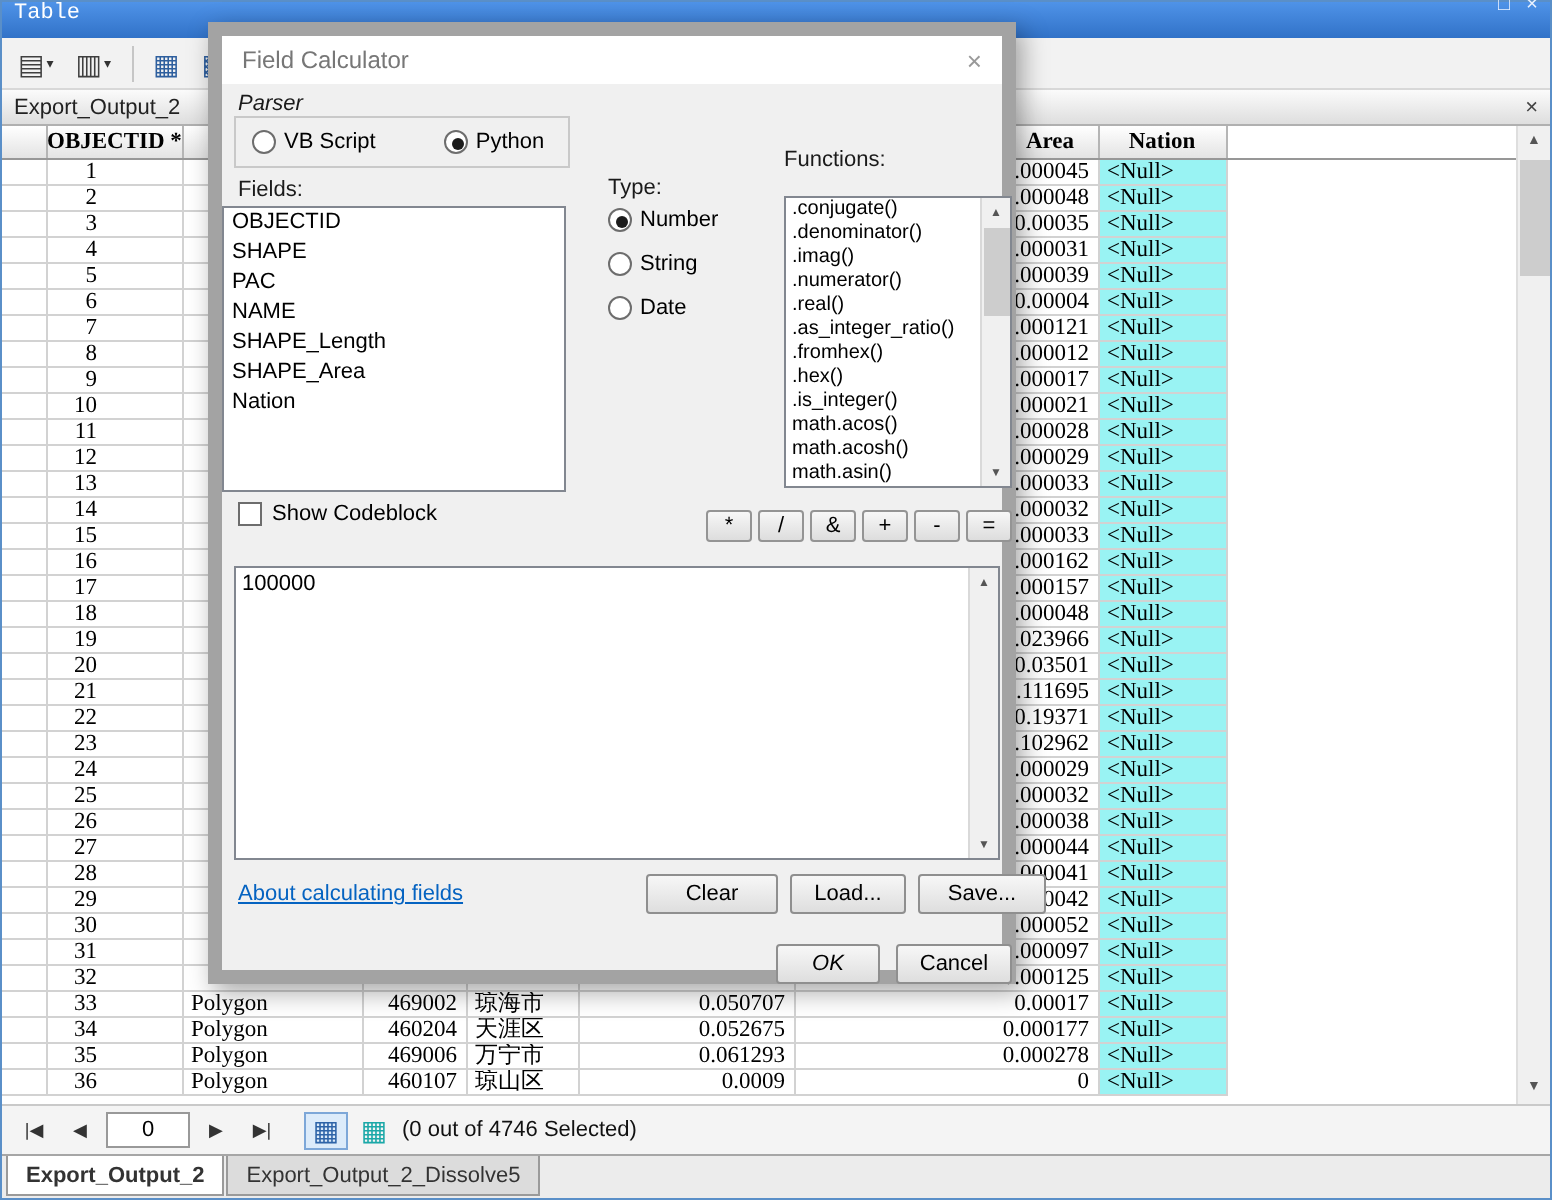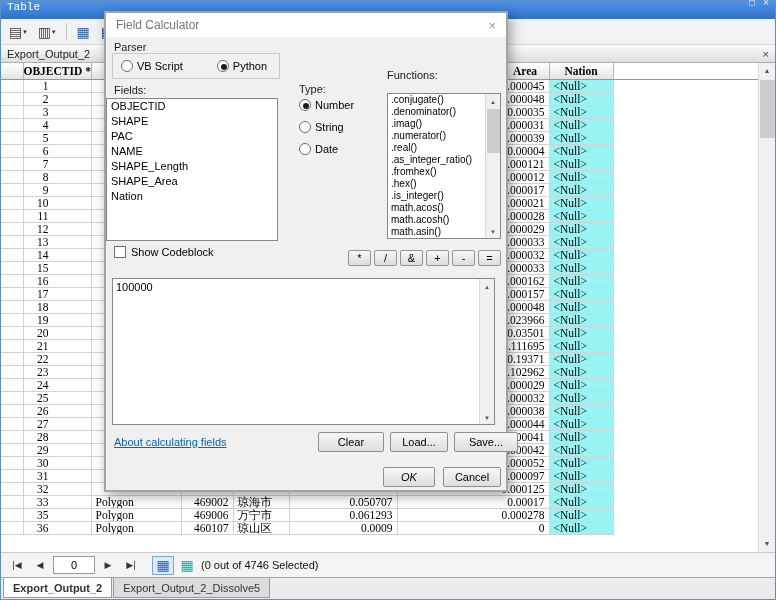--- a/index.html
+++ b/index.html
@@ -68,21 +68,21 @@
 
   
   .bottomtabs { position:absolute; left:0; right:0; bottom:0; height:22px; background:#ececec;
     border-top:1px solid #a6a6a6; display:flex; align-items:flex-start; padding-left:2px; }
   .btab { height:20px; padding:0 9px; font-size:11px; display:flex; align-items:center;
     border:1px solid #9a9a9a; border-top:none; background:#dcdcdc; color:#333; margin-right:1px; }
   .btab.active { background:#fff; font-weight:bold; }
 
   
   .dialog { position:absolute; left:103px; top:10px; width:404px; height:481px; background:#f0f0f0;
-    border:2px solid #a3a3a3; box-shadow:3px 4px 12px rgba(0,0,0,.35); }
+    border:7px solid #a3a3a3; box-shadow:3px 4px 12px rgba(0,0,0,.35); }
   .dlg-title { height:24px; background:#fff; display:flex; align-items:center; padding:0 10px;
     font-size:12px; color:#777; }
   .dlg-close { margin-left:auto; color:#999; font-size:13px; }
   .dlg-body { position:absolute; top:24px; left:0; right:0; bottom:0; }
   .lbl { position:absolute; font-size:11px; color:#1a1a1a; }
 
   .parser-box { position:absolute; left:6px; top:16px; width:168px; height:26px; border:1px solid #c9c9c9;
     display:flex; align-items:center; padding-left:8px; gap:34px; }
   .radio-item { display:flex; align-items:center; gap:4px; font-size:11px; }
   .radio { width:12px; height:12px; border:1px solid #6d6d6d; border-radius:50%; background:#fff; position:relative; flex:0 0 auto; }
@@ -546,20 +546,31 @@
             <td class="col-shape">Polygon</td>
             <td class="col-pac">469002</td>
             <td class="col-name">琼海市</td>
             <td class="col-length">0.050707</td>
             <td class="col-area">0.00017</td>
             <td class="col-nation">&lt;Null&gt;</td>
             <td class="col-filler"></td>
           </tr>
           <tr>
             <td class="col-sel"></td>
+            <td class="col-id">34</td>
+            <td class="col-shape">Polygon</td>
+            <td class="col-pac">460204</td>
+            <td class="col-name">天涯区</td>
+            <td class="col-length">0.052675</td>
+            <td class="col-area">0.000177</td>
+            <td class="col-nation">&lt;Null&gt;</td>
+            <td class="col-filler"></td>
+          </tr>
+          <tr>
+            <td class="col-sel"></td>
             <td class="col-id">35</td>
             <td class="col-shape">Polygon</td>
             <td class="col-pac">469006</td>
             <td class="col-name">万宁市</td>
             <td class="col-length">0.061293</td>
             <td class="col-area">0.000278</td>
             <td class="col-nation">&lt;Null&gt;</td>
             <td class="col-filler"></td>
           </tr>
           <tr>
@@ -600,21 +611,21 @@
       <span class="btab">Export_Output_2_Dissolve5</span>
     </div>
 
   <div class="dialog">
     <div class="dlg-title">
       <span>Field Calculator</span>
       <span class="dlg-close">×</span>
     </div>
     <div class="dlg-body">
 
-      <span class="lbl" style="left:8px;top:4px;">Parser</span>
+      <span class="lbl" style="left:8px;top:4px;font-style:italic;">Parser</span>
       <div class="parser-box" id="parser-box">
           <label class="radio-item">
             <span class="radio"></span>
             <span>VB Script</span>
           </label>
           <label class="radio-item">
             <span class="radio sel"></span>
             <span>Python</span>
           </label>
         </div>

